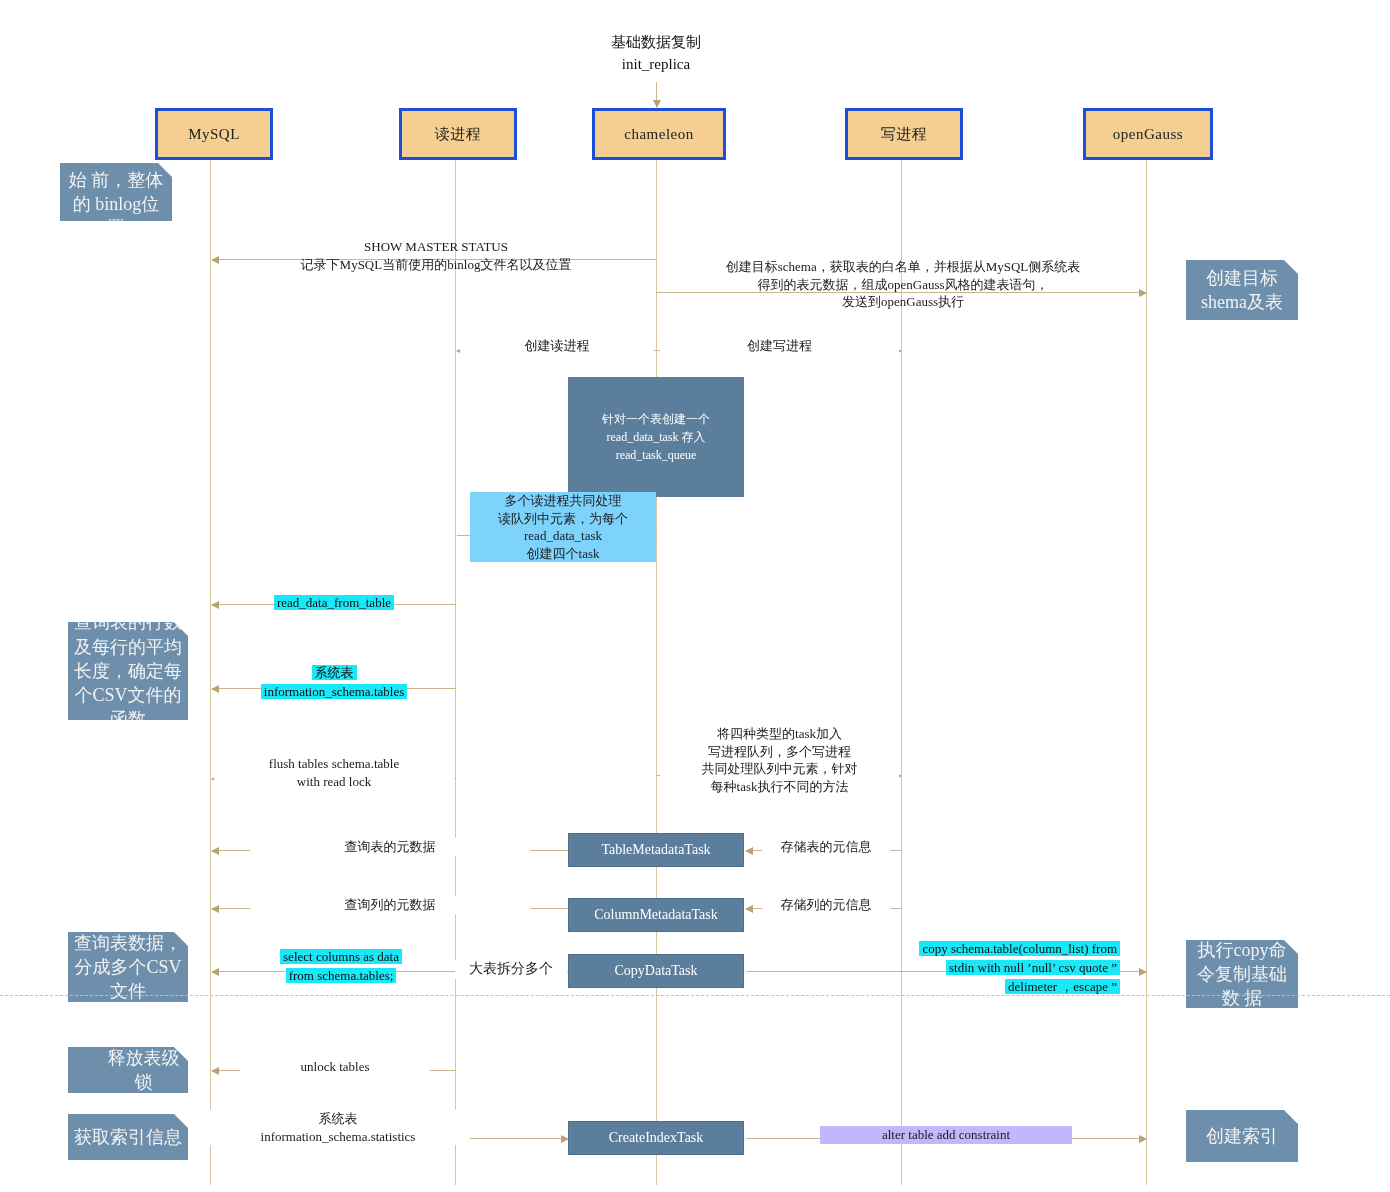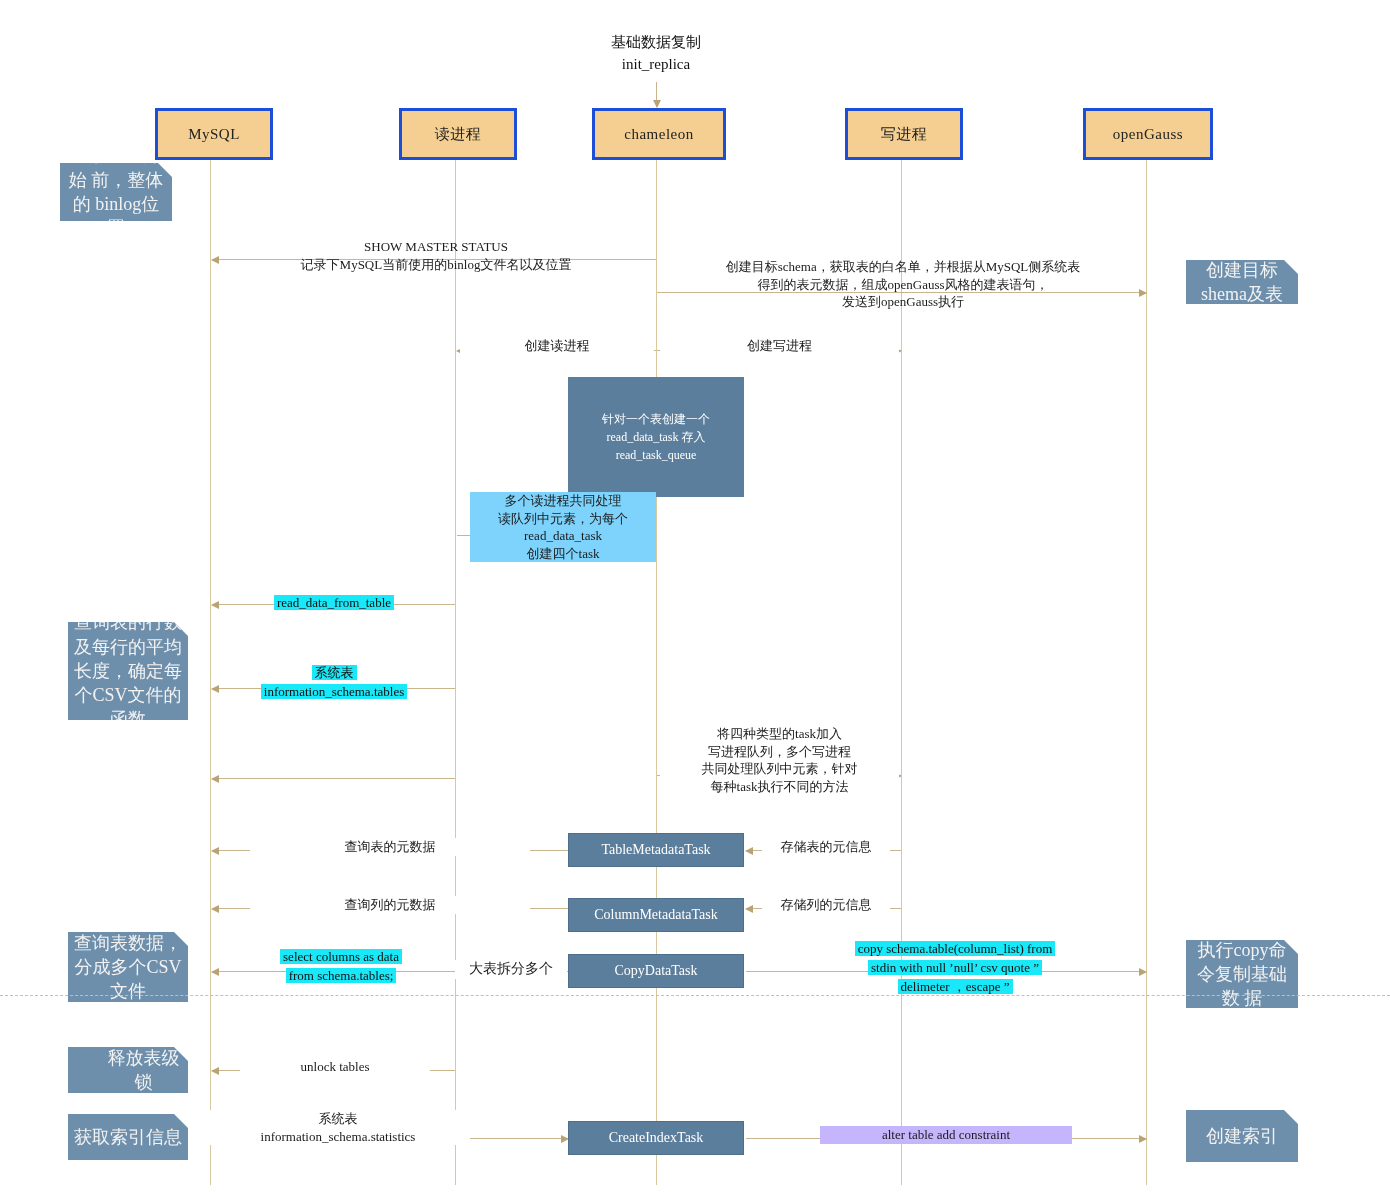--- a/index.html
+++ b/index.html
@@ -139,21 +139,21 @@
 
 
   <div class="note" style="left:68px;top:932px;width:120px;height:70px;">查询表数据，
 分成多个CSV
 文件</div>
 
   <div class="note" style="left:68px;top:1047px;width:120px;height:46px;padding-left:37px;">释放表级锁</div>
 
   <div class="note" style="left:68px;top:1114px;width:120px;height:46px;">获取索引信息</div>
 
-  <div class="note" style="left:1186px;top:260px;width:112px;height:44px;">创建目标
+  <div class="note" style="left:1186px;top:260px;width:112px;height:60px;">创建目标
 shema及表</div>
 
   <div class="note" style="left:1186px;top:940px;width:112px;height:68px;">执行copy命
 令复制基础数
 据</div>
 
   <div class="note" style="left:1186px;top:1110px;width:112px;height:52px;">创建索引</div>
 
   <div class="arrow left" style="left:212px;top:259px;width:444px;"></div>
   <div class="lbl" style="left:236px;top:238px;width:400px;">SHOW MASTER STATUS
@@ -186,20 +186,22 @@
   <div class="arrow left" style="left:212px;top:688px;width:243px;"></div>
   <div class="hl-blk" style="left:222px;top:664px;width:224px;"><span>系统表</span><br><span>information_schema.tables</span></div>
 
   <div class="arrow right" style="left:657px;top:775px;width:244px;"></div>
   <div class="lbl" style="left:660px;top:725px;width:239px;background:#fff;">将四种类型的task加入
 写进程队列，多个写进程
 共同处理队列中元素，针对
 每种task执行不同的方法</div>
 
   <div class="arrow left" style="left:212px;top:778px;width:243px;"></div>
+  <div class="lbl" style="left:214px;top:755px;width:240px;background:#fff;">flush tables schema.table
+with read lock</div>
 
   <div class="arrow left" style="left:212px;top:850px;width:356px;"></div>
   <div class="lbl" style="left:250px;top:838px;width:280px;background:#fff;">查询表的元数据</div>
   <div class="taskbox" style="left:568px;top:833px;width:176px;height:34px;">TableMetadataTask</div>
   <div class="arrow left" style="left:746px;top:850px;width:155px;"></div>
   <div class="lbl" style="left:762px;top:838px;width:128px;background:#fff;">存储表的元信息</div>
 
   <div class="arrow left" style="left:212px;top:908px;width:356px;"></div>
   <div class="lbl" style="left:250px;top:896px;width:280px;background:#fff;">查询列的元数据</div>
   <div class="taskbox" style="left:568px;top:891px;width:176px;height:34px;margin-top:7px;">ColumnMetadataTask</div>
@@ -207,21 +209,21 @@
   <div class="lbl" style="left:762px;top:896px;width:128px;background:#fff;">存储列的元信息</div>
 
   <div class="dashsep" style="left:0px;top:995px;width:1390px;"></div>
 
   <div class="arrow left" style="left:212px;top:971px;width:356px;"></div>
   <div class="hl-blk" style="left:228px;top:948px;width:226px;"><span style="white-space:pre-line;">select columns as data
 from schema.tables;</span></div>
   <div class="lbl sm" style="left:455px;top:960px;width:112px;background:#fff;">大表拆分多个</div>
   <div class="taskbox" style="left:568px;top:954px;width:176px;height:34px;">CopyDataTask</div>
   <div class="arrow right" style="left:746px;top:971px;width:400px;"></div>
-  <div class="hl-blk" style="left:790px;top:940px;width:330px;"><span style="white-space:pre-line;">copy schema.table(column_list) from
+  <div class="hl-blk" style="left:790px;top:940px;width:330px;text-align:right;"><span style="white-space:pre-line;">copy schema.table(column_list) from
 stdin with null ’null’ csv quote ”
 delimeter ，escape ”</span></div>
 
   <div class="arrow left" style="left:212px;top:1070px;width:243px;"></div>
   <div class="lbl" style="left:240px;top:1058px;width:190px;background:#fff;">unlock tables</div>
 
   <div class="arrow right" style="left:212px;top:1138px;width:356px;"></div>
   <div class="lbl" style="left:206px;top:1110px;width:264px;background:#fff;"><span>系统表</span><br><span>information_schema.statistics</span></div>
   <div class="taskbox" style="left:568px;top:1121px;width:176px;height:34px;">CreateIndexTask</div>
   <div class="arrow right" style="left:746px;top:1138px;width:400px;"></div>

